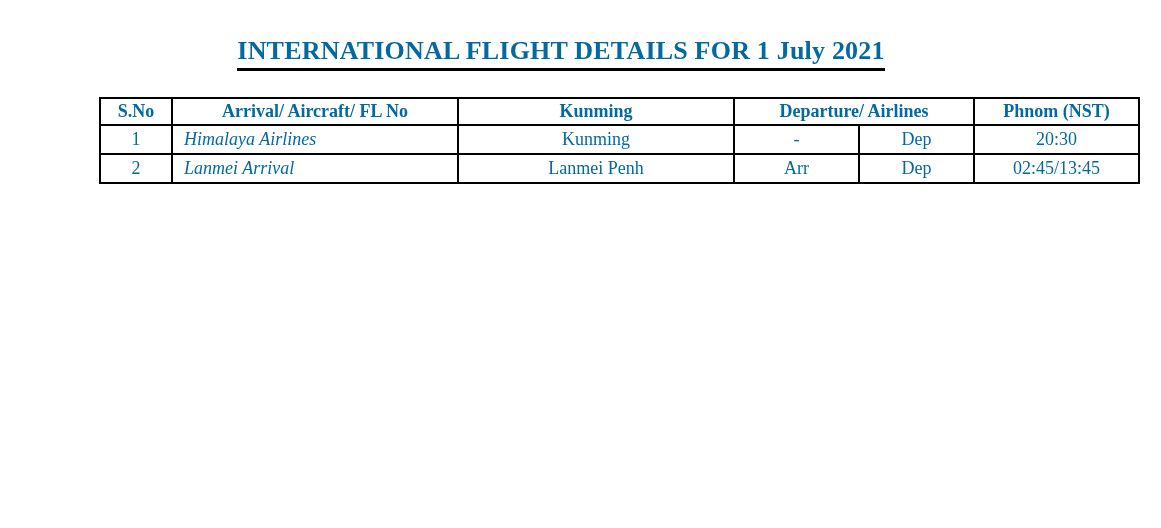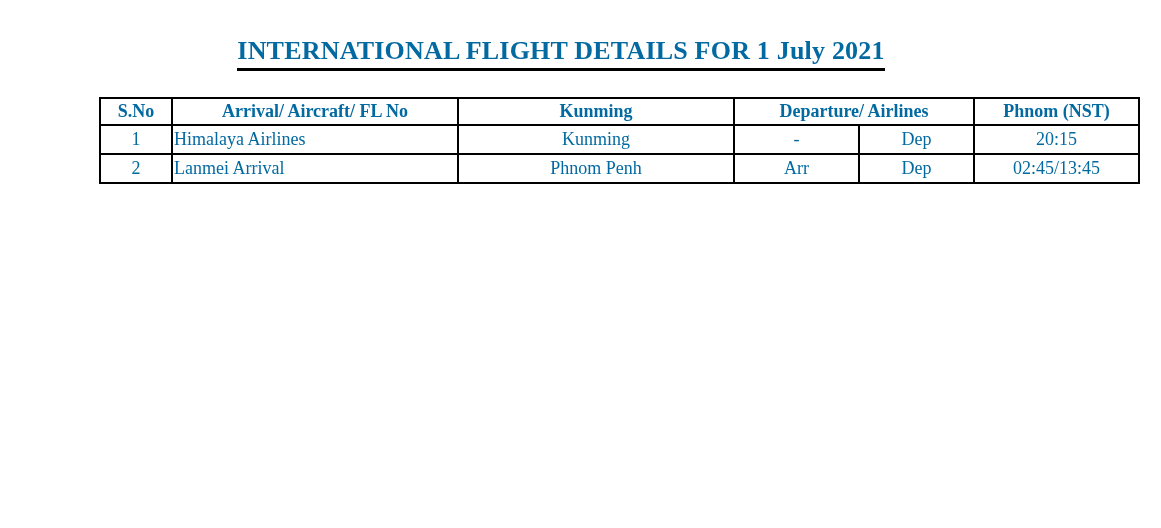--- a/index.html
+++ b/index.html
@@ -50,21 +50,22 @@
     vertical-align: middle;
     line-height: 1.15;
     overflow: hidden;
     white-space: nowrap;
   }
   table.flight-table thead tr { height: 27px; }
   table.flight-table tbody tr { height: 29px; }
   table.flight-table th { font-weight: bold; }
   table.flight-table td.cell-airlines {
     text-align: left;
-    padding-left: 1px;
+    padding-left: 11px;
+    font-style: italic;
   }
   col.c-sno     { width: 72px; }
   col.c-air     { width: 286px; }
   col.c-sec     { width: 276px; }
   col.c-arr     { width: 125px; }
   col.c-dep     { width: 115px; }
   col.c-time    { width: 165px; }
 </style>
 </head>
 <body>
@@ -93,26 +94,26 @@
         <th>Phnom (NST)</th>
       </tr>
     </thead>
     <tbody>
       <tr>
         <td>1</td>
         <td class="cell-airlines">Himalaya Airlines</td>
         <td>Kunming</td>
         <td>-</td>
         <td>Dep</td>
-        <td>20:15</td>
+        <td>20:30</td>
       </tr>
       <tr>
         <td>2</td>
         <td class="cell-airlines">Lanmei Arrival</td>
-        <td>Phnom Penh</td>
+        <td>Lanmei Penh</td>
         <td>Arr</td>
         <td>Dep</td>
         <td>02:45/13:45</td>
       </tr>
     </tbody>
   </table>
 
 </div>
 
 </body></html>

